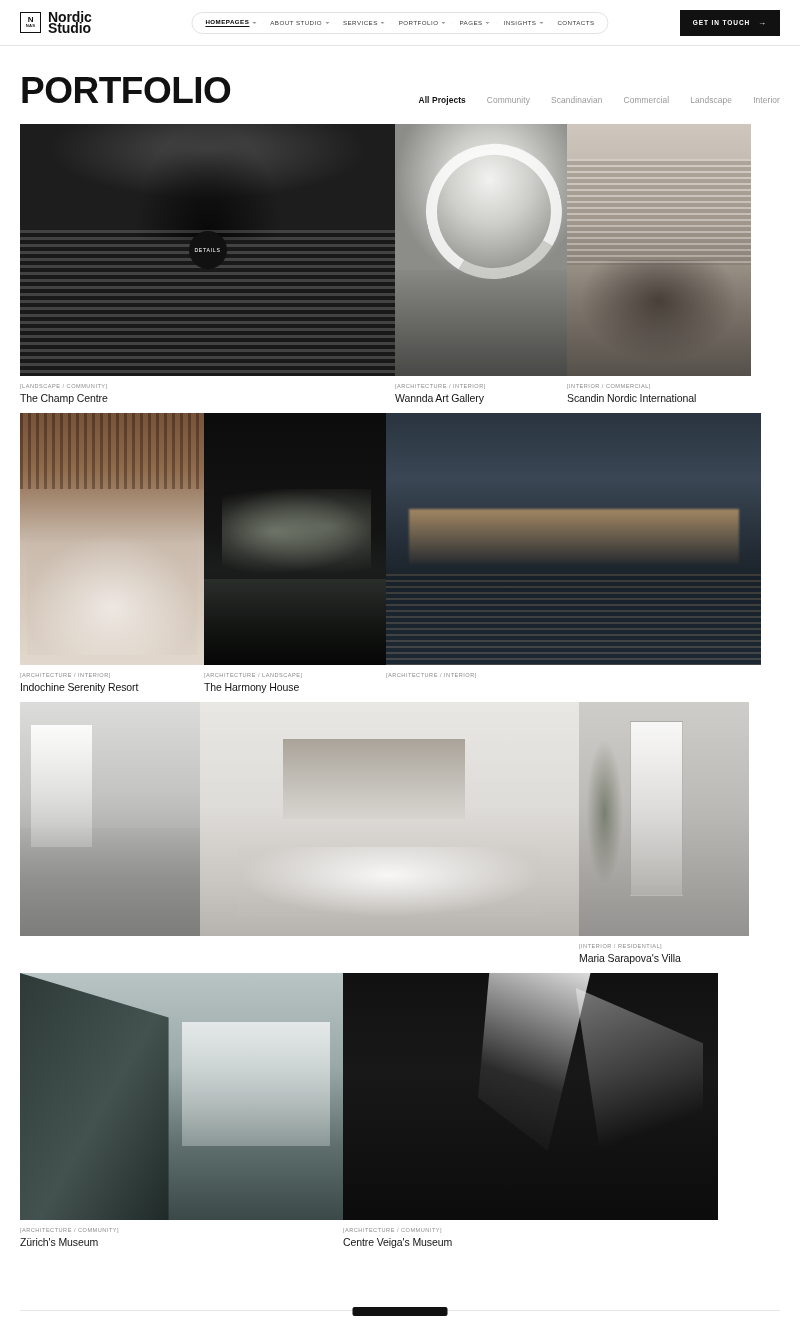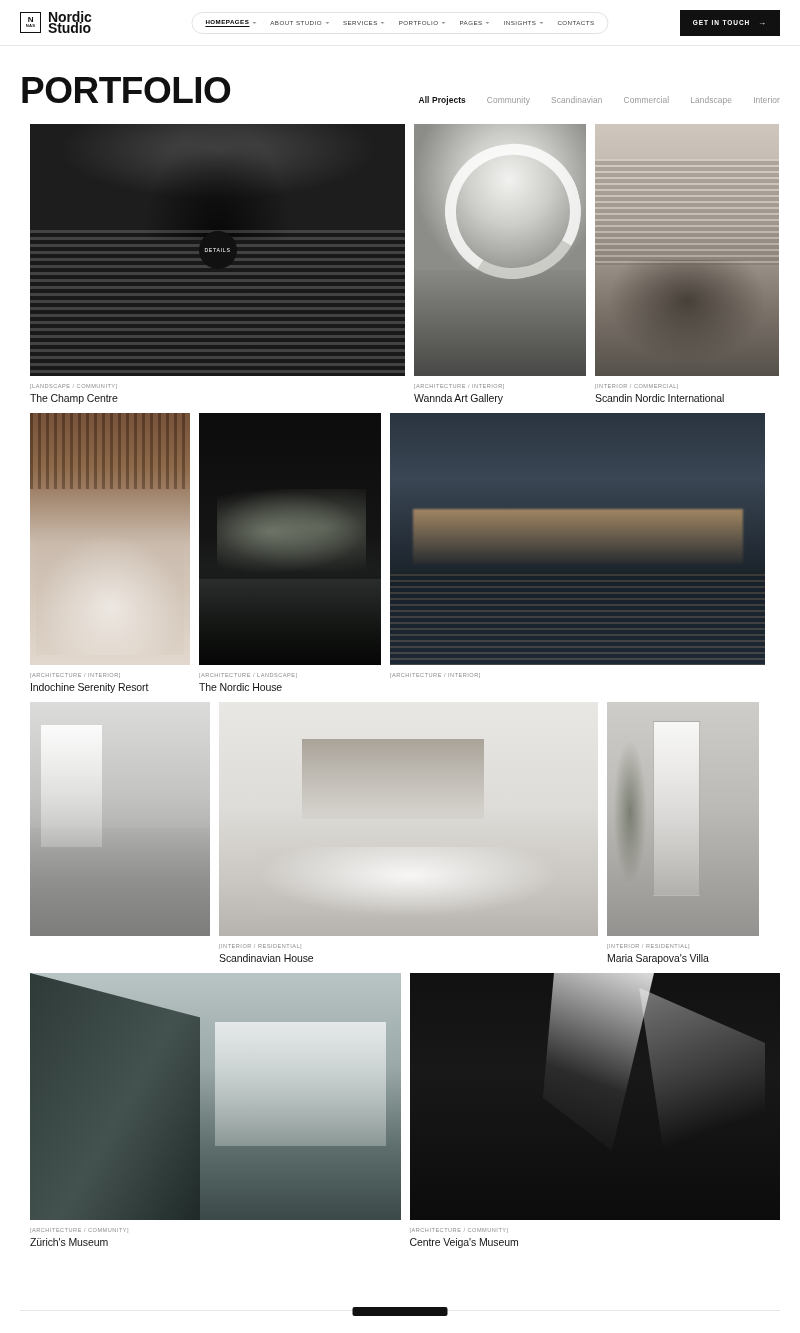--- a/index.html
+++ b/index.html
@@ -95,21 +95,21 @@
   }
   .filter {
     font-size: 8.4px;
     color: #9a9a9a;
     letter-spacing: 0.1px;
   }
   .filter.active { color: #111; font-weight: 700; }
 
   
   .grid { padding: 14px 20px 0 20px; }
-  .row { display: flex; gap: 9px; margin-bottom: 9px; margin-left: 10px; }
+  .row { display: flex; margin-bottom: 9px; }
   .card { display: flex; flex-direction: column; }
   .thumb {
     position: relative;
     width: 100%;
     overflow: hidden;
     background: #cfcfcf;
   }
   .meta { padding-top: 7px; }
   .cat {
     font-size: 5.6px;
@@ -428,37 +428,37 @@
           <div class="img im-hotel"></div>
         </div>
         <div class="meta">
           <div class="cat">[INTERIOR / COMMERCIAL]</div>
           <div class="name">Scandin Nordic International</div>
         </div>
       </div>
     </div>
 
     <div class="row">
-      <div class="card" style="width:160px">
+      <div class="card" style="width:184px">
         <div class="thumb" style="height:252px">
           <div class="img im-indochine"></div>
         </div>
         <div class="meta">
           <div class="cat">[ARCHITECTURE / INTERIOR]</div>
           <div class="name">Indochine Serenity Resort</div>
         </div>
       </div>
 
       <div class="card" style="width:182px">
         <div class="thumb" style="height:252px">
           <div class="img im-harmony"></div>
         </div>
         <div class="meta">
           <div class="cat">[ARCHITECTURE / LANDSCAPE]</div>
-          <div class="name">The Nordic House</div>
+          <div class="name">The Harmony House</div>
         </div>
       </div>
 
       <div class="card" style="width:375px">
         <div class="thumb" style="height:252px">
           <div class="img im-zen"></div>
         </div>
         <div class="meta">
           <div class="cat">[ARCHITECTURE / INTERIOR]</div>
         </div>
@@ -469,39 +469,35 @@
       <div class="card" style="width:180px">
         <div class="thumb" style="height:234px">
           <div class="img im-elysium"></div>
         </div>
       </div>
 
       <div class="card" style="width:379px">
         <div class="thumb" style="height:234px">
           <div class="img im-scandi"></div>
         </div>
-        <div class="meta">
-          <div class="cat">[INTERIOR / RESIDENTIAL]</div>
-          <div class="name">Scandinavian House</div>
-        </div>
-      </div>
-
-      <div class="card" style="width:152px">
+      </div>
+
+      <div class="card" style="width:170px">
         <div class="thumb" style="height:234px">
           <div class="img im-maria"></div>
         </div>
         <div class="meta">
           <div class="cat">[INTERIOR / RESIDENTIAL]</div>
           <div class="name">Maria Sarapova's Villa</div>
         </div>
       </div>
     </div>
 
     <div class="row">
-      <div class="card" style="width:375px">
+      <div class="card" style="width:323px">
         <div class="thumb" style="height:247px">
           <div class="img im-zurich"></div>
         </div>
         <div class="meta">
           <div class="cat">[ARCHITECTURE / COMMUNITY]</div>
           <div class="name">Zürich's Museum</div>
         </div>
       </div>
 
       <div class="card" style="width:375px">

